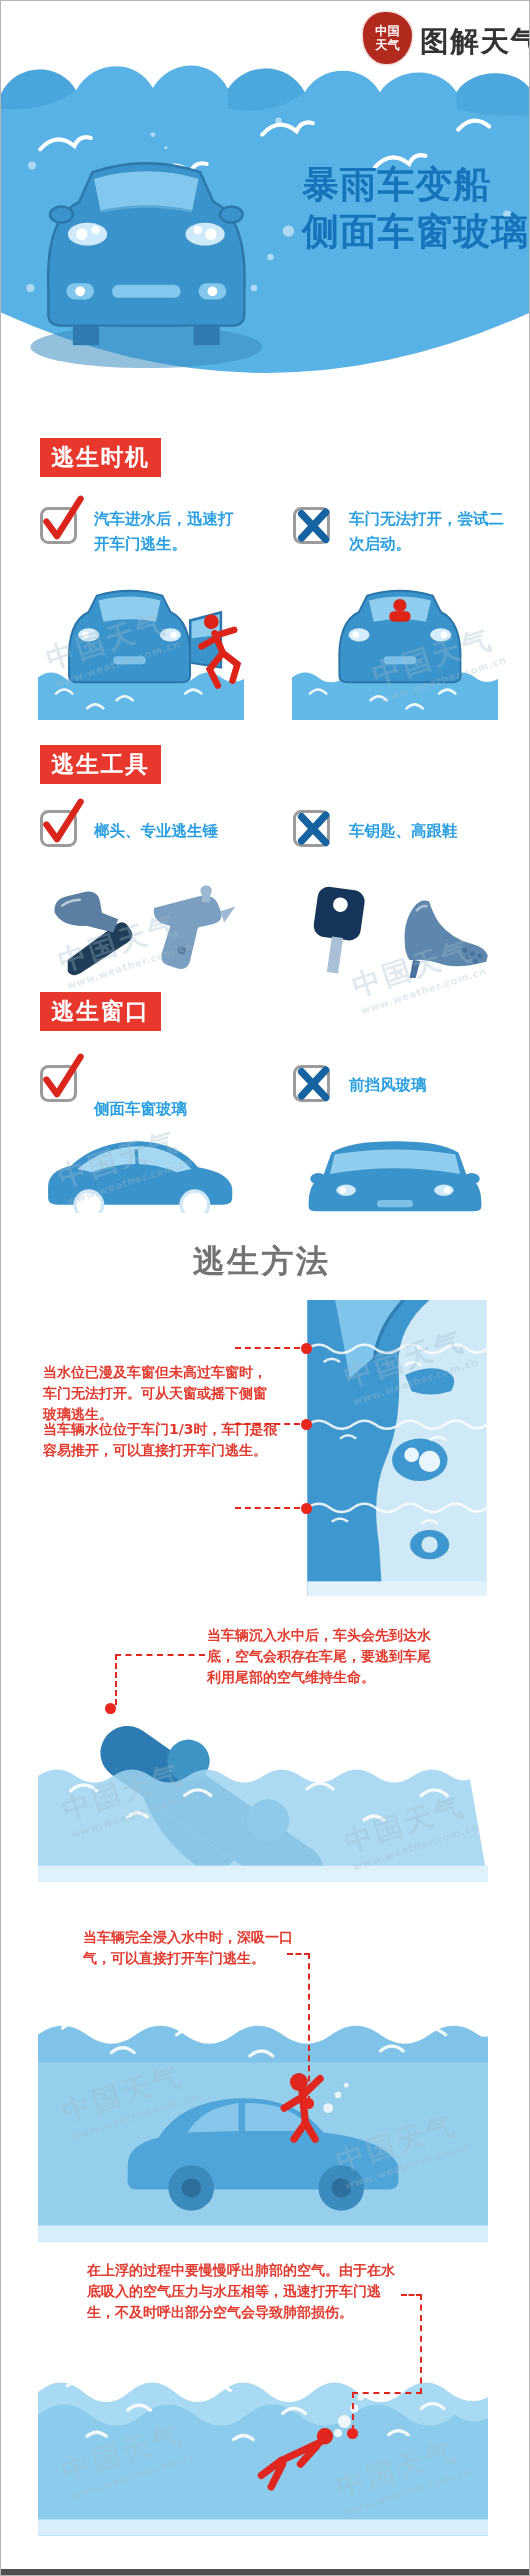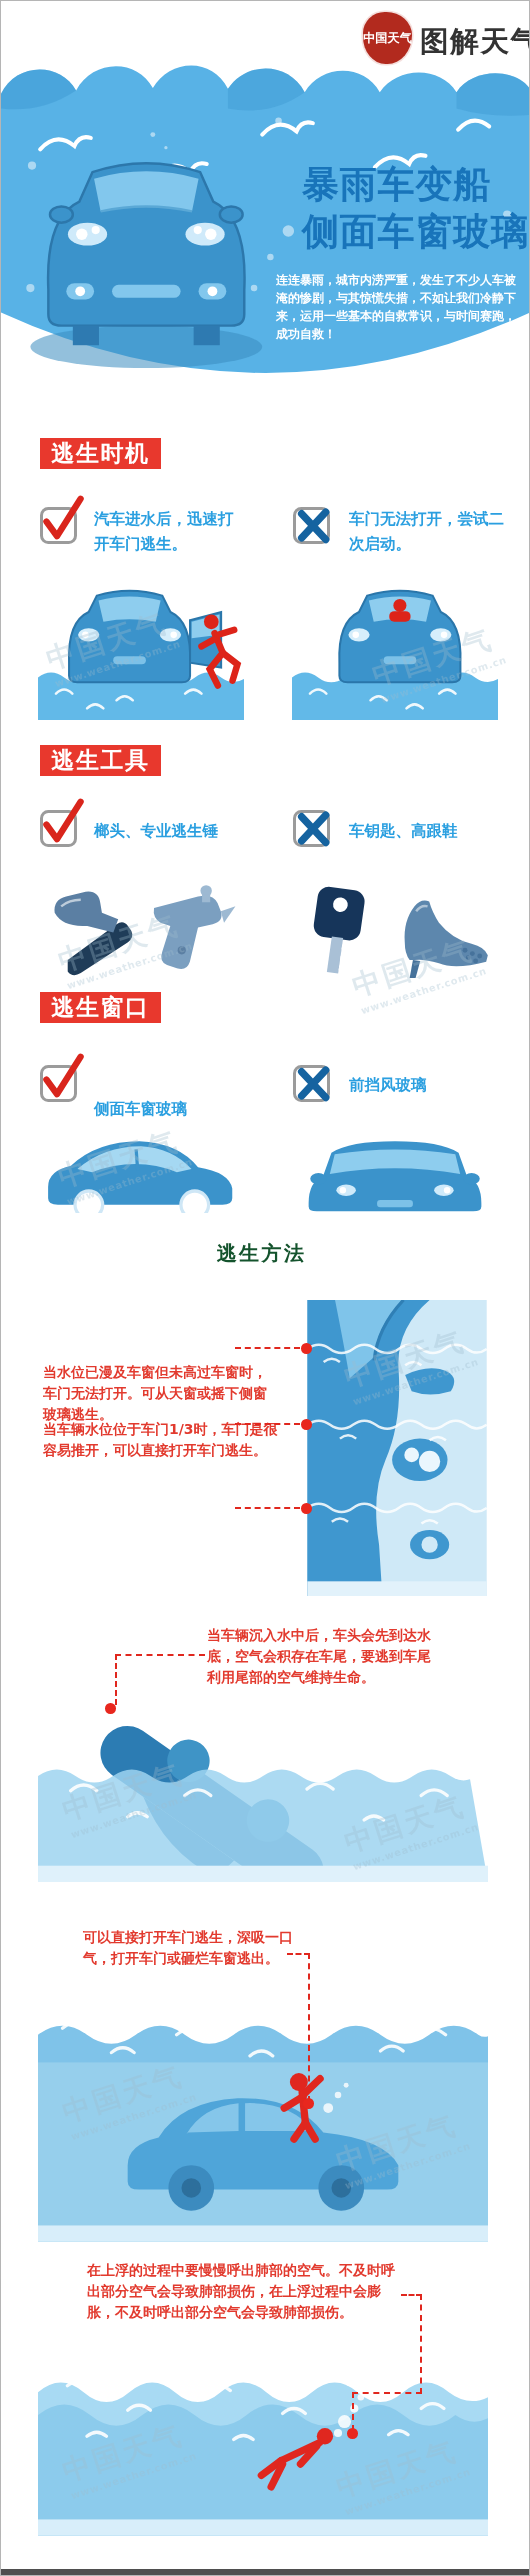--- a/index.html
+++ b/index.html
@@ -3,38 +3,38 @@
 <meta charset="utf-8">
 <style>
   html,body{margin:0;padding:0;background:#ffffff;}
   .page{position:relative;width:530px;height:2576px;margin:0 auto;background:#ffffff;
         border:0.8px solid #b5b5b5;box-sizing:border-box;overflow:hidden;
         font-family:"DejaVu Sans","Liberation Sans",sans-serif;}
   .abs{position:absolute;}
   svg{display:block;}
   
   .seal{position:absolute;left:362px;top:11.4px;width:49px;height:52px;background:#b22a1e;
-        border-radius:46% 54% 52% 48%/42% 46% 58% 54%;color:#fff;display:flex;flex-direction:row;
+        border-radius:46% 54% 52% 48%/42% 46% 58% 54%;color:#fff;display:flex;flex-direction:column;
         align-items:center;justify-content:center;font-family:"DejaVu Serif","Liberation Serif",serif;
         font-weight:bold;font-size:12.2px;line-height:14px;box-shadow:0 0 0 1.6px rgba(178,42,30,.15);}
   .logo-text{position:absolute;left:419px;top:21px;font-family:"DejaVu Serif","Liberation Serif",serif;
         font-size:28.6px;font-weight:bold;color:#333;letter-spacing:1.6px;white-space:nowrap;}
   .hero-title{position:absolute;left:280px;top:160px;color:#1874ba;font-size:37px;line-height:47px;
         font-weight:800;letter-spacing:0.8px;margin-left:21px;}
   .hero-desc{position:absolute;left:275px;top:270px;width:245px;color:#ffffff;font-size:12px;
         line-height:18px;font-weight:600;}
   
-  .badge{position:absolute;left:39px;width:121px;height:31px;background:#e8382d;color:#fff;
+  .badge{position:absolute;left:39px;width:121px;height:39px;background:#e8382d;color:#fff;
         font-size:23px;font-weight:bold;letter-spacing:1.6px;display:flex;align-items:center;justify-content:center;font-family:Liberation Serif, serif;}
   .item-icon{position:absolute;width:31px;height:31px;border:3.3px solid #9b9b9b;border-radius:8.2px;background:#fff;}
   .mark{position:absolute;overflow:visible;}
   .item-label{position:absolute;color:#2a9fe0;font-size:15.5px;line-height:25px;font-weight:600;}
   
-  .method-title{position:absolute;left:0;right:7px;top:1239px;text-align:center;color:#14532d;
-        font-size:20px;font-weight:800;letter-spacing:2.4px;}
+  .method-title{position:absolute;left:0;right:7px;top:1239px;text-align:center;color:#737373;
+        font-size:32px;font-weight:800;letter-spacing:2.4px;}
   .red-text{position:absolute;color:#e23a2e;font-size:14px;line-height:21px;font-weight:600;z-index:4;}
   .t5{width:216px;} 
   .dash-h{position:absolute;border-top:2.4px dashed #e0271e;z-index:6;}
   .dash-v{position:absolute;border-left:2.4px dashed #e0271e;z-index:6;}
   .dot{position:absolute;width:10.6px;height:10.6px;border-radius:50%;background:#e8271e;z-index:7;}
   
   .wm{position:absolute;transform:rotate(-18deg);display:flex;flex-direction:column;align-items:flex-start;
       color:#9fbccd;opacity:.32;pointer-events:none;z-index:5;}
   .wm-cn{font-size:28px;font-weight:bold;letter-spacing:3.3px;white-space:nowrap;}
   .wm-url{font-size:9.8px;font-weight:bold;letter-spacing:0.8px;}
@@ -92,21 +92,20 @@
     <rect x="242" y="294" width="34" height="20" rx="10" fill="#82c7ed"></rect>
       <circle cx="259" cy="304" r="6" fill="#fff"></circle>
     <rect x="88" y="346" width="32" height="24" fill="#2e7ab1"></rect>
     <rect x="236" y="346" width="32" height="24" fill="#2e7ab1"></rect>
   </svg>
 
   <div class="hero-title">
     <div>暴雨车变船</div>
     <div>侧面车窗玻璃</div>
   </div>
-  <div class="hero-desc">连连暴雨，城市内涝严重，发生了不少人车被淹的惨剧，与其惊慌失措，不如让我们冷静下来，运用一些基本的自救常识，与时间赛跑，成功自救！</div>
 
   <div class="badge" style="top:437px">逃生时机</div>
 
   <div class="item-icon" style="left:39px;top:506px">
     <svg class="mark" style="left:-3.3px;top:-18px" width="47" height="51" viewBox="0 0 58 62">
       <path d="M8,36 L21,54 L50,8" stroke="#d9251c" stroke-width="8" fill="none" stroke-linecap="round" stroke-linejoin="round"></path>
     </svg>
   </div>
   <div class="item-label" style="left:93px;top:506px;width:151px">汽车进水后，迅速打开车门逃生。</div>
 
@@ -304,21 +303,21 @@
       <path d="M40,126 q16,-14 32,0"></path>
         <path d="M180,132 q16,-14 32,0"></path>
         <path d="M330,124 q16,-14 32,0"></path>
         <path d="M470,132 q16,-14 32,0"></path>
       <path d="M110,158 q12,-10 24,0"></path>
         <path d="M400,162 q12,-10 24,0"></path>
     </g>
     <rect x="0" y="218" width="552" height="20" fill="#dff1fb"></rect>
   </svg>
 
-  <div class="red-text t5" style="left:82px;top:1926px">可以直接打开车门逃生，深吸一口气，打开车门或砸烂车窗逃出。</div>
+  <div class="red-text t5" style="left:82px;top:1926px">当车辆完全浸入水中时，深吸一口气，可以直接打开车门逃生。</div>
   <div class="dash-h" style="left:286px;top:1952px;width:23px"></div>
   <div class="dash-v" style="left:307px;top:1952px;height:149px"></div>
   <div class="dot" style="left:302px;top:2097px"></div>
 
   <svg class="abs" style="left:37px;top:2009px" width="450" height="232" viewBox="0 0 552 284">
     <path d="M0,30 q30,-22 60,0 q30,22 60,0 q30,-22 60,0 q30,22 60,0 q30,-22 60,0 q30,22 60,0 q30,-22 60,0 q30,22 60,0 q30,-22 60,0 q6,4 12,2 L552,284 L0,284 Z" fill="#7fc3e9"></path>
     <rect x="0" y="64" width="552" height="220" fill="#96cfec"></rect>
     <g stroke="#ffffff" stroke-width="4" fill="none" stroke-linecap="round" opacity=".9">
       <path d="M30,22 q20,-16 40,0"></path>
         <path d="M170,30 q20,-16 40,0"></path>
@@ -344,21 +343,21 @@
     </g>
     <circle cx="320" cy="88" r="11" fill="#e0271f"></circle>
     <g fill="#ffffff" opacity=".8">
       <circle cx="356" cy="120" r="6"></circle>
         <circle cx="368" cy="104" r="4"></circle>
         <circle cx="378" cy="92" r="3"></circle>
     </g>
     <rect x="0" y="264" width="552" height="20" fill="#d8eefa"></rect>
   </svg>
 
-  <div class="red-text" style="left:86px;top:2259px;width:320px">在上浮的过程中要慢慢呼出肺部的空气。不及时呼出部分空气会导致肺部损伤，在上浮过程中会膨胀，不及时呼出部分空气会导致肺部损伤。</div>
+  <div class="red-text" style="left:86px;top:2259px;width:320px">在上浮的过程中要慢慢呼出肺部的空气。由于在水底吸入的空气压力与水压相等，迅速打开车门逃生，不及时呼出部分空气会导致肺部损伤。</div>
   <div class="dash-h" style="left:400px;top:2293px;width:21px"></div>
   <div class="dash-v" style="left:419px;top:2293px;height:100px"></div>
   <div class="dash-h" style="left:351px;top:2391px;width:70px"></div>
   <div class="dash-v" style="left:351px;top:2391px;height:39px"></div>
   <div class="dot" style="left:346px;top:2427px"></div>
 
   <svg class="abs" style="left:37px;top:2360px" width="450" height="175" viewBox="0 0 552 214">
     <path d="M0,38 q28,-24 56,0 q28,24 56,0 q28,-24 56,0 q28,24 56,0 q28,-24 56,0 q28,24 56,0 q28,-24 56,0 q28,24 56,0 q28,-24 56,0 q24,18 48,6 L552,214 L0,214 Z" fill="#a8daf3"></path>
     <path d="M0,66 q32,-26 64,0 q32,26 64,0 q32,-26 64,0 q32,26 64,0 q32,-26 64,0 q32,26 64,0 q32,-26 64,0 q32,26 64,0 q20,14 40,4 L552,214 L0,214 Z" fill="#8ccbec"></path>
     <g stroke="#ffffff" stroke-width="4" fill="none" stroke-linecap="round" opacity=".9">

